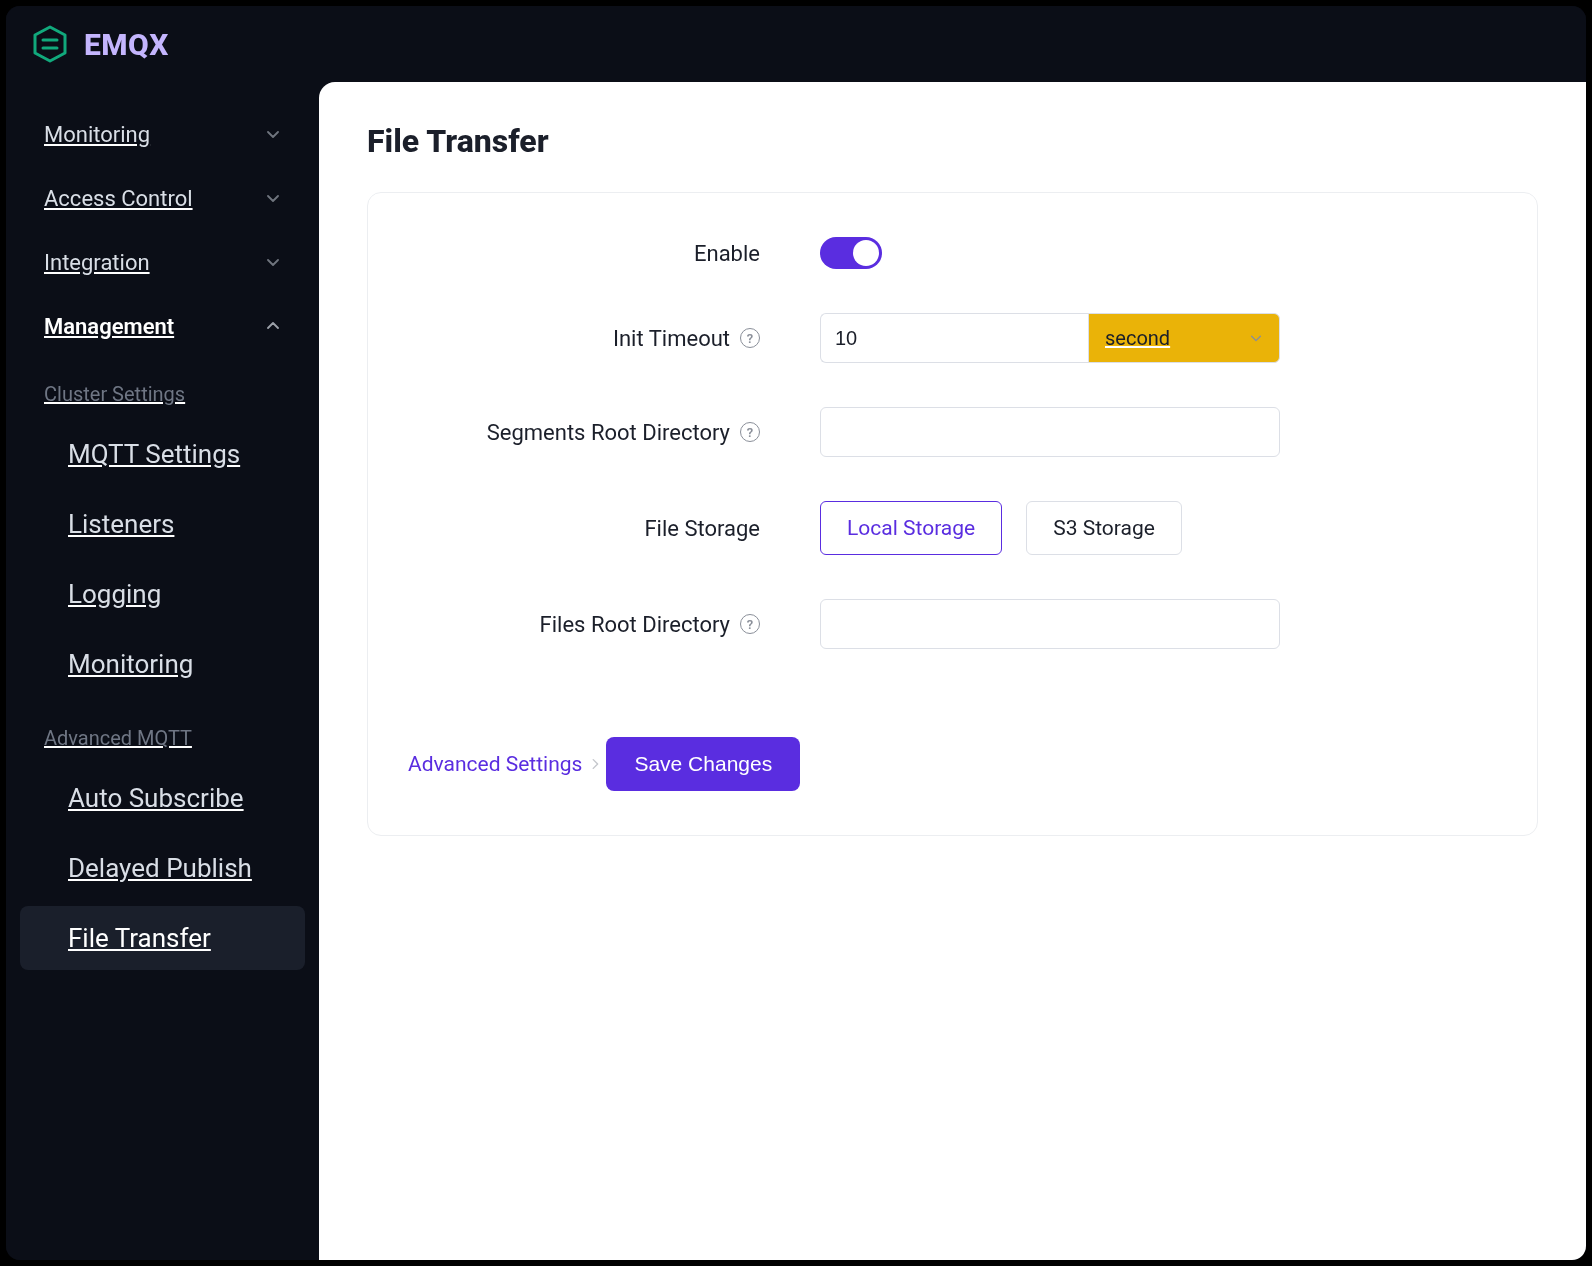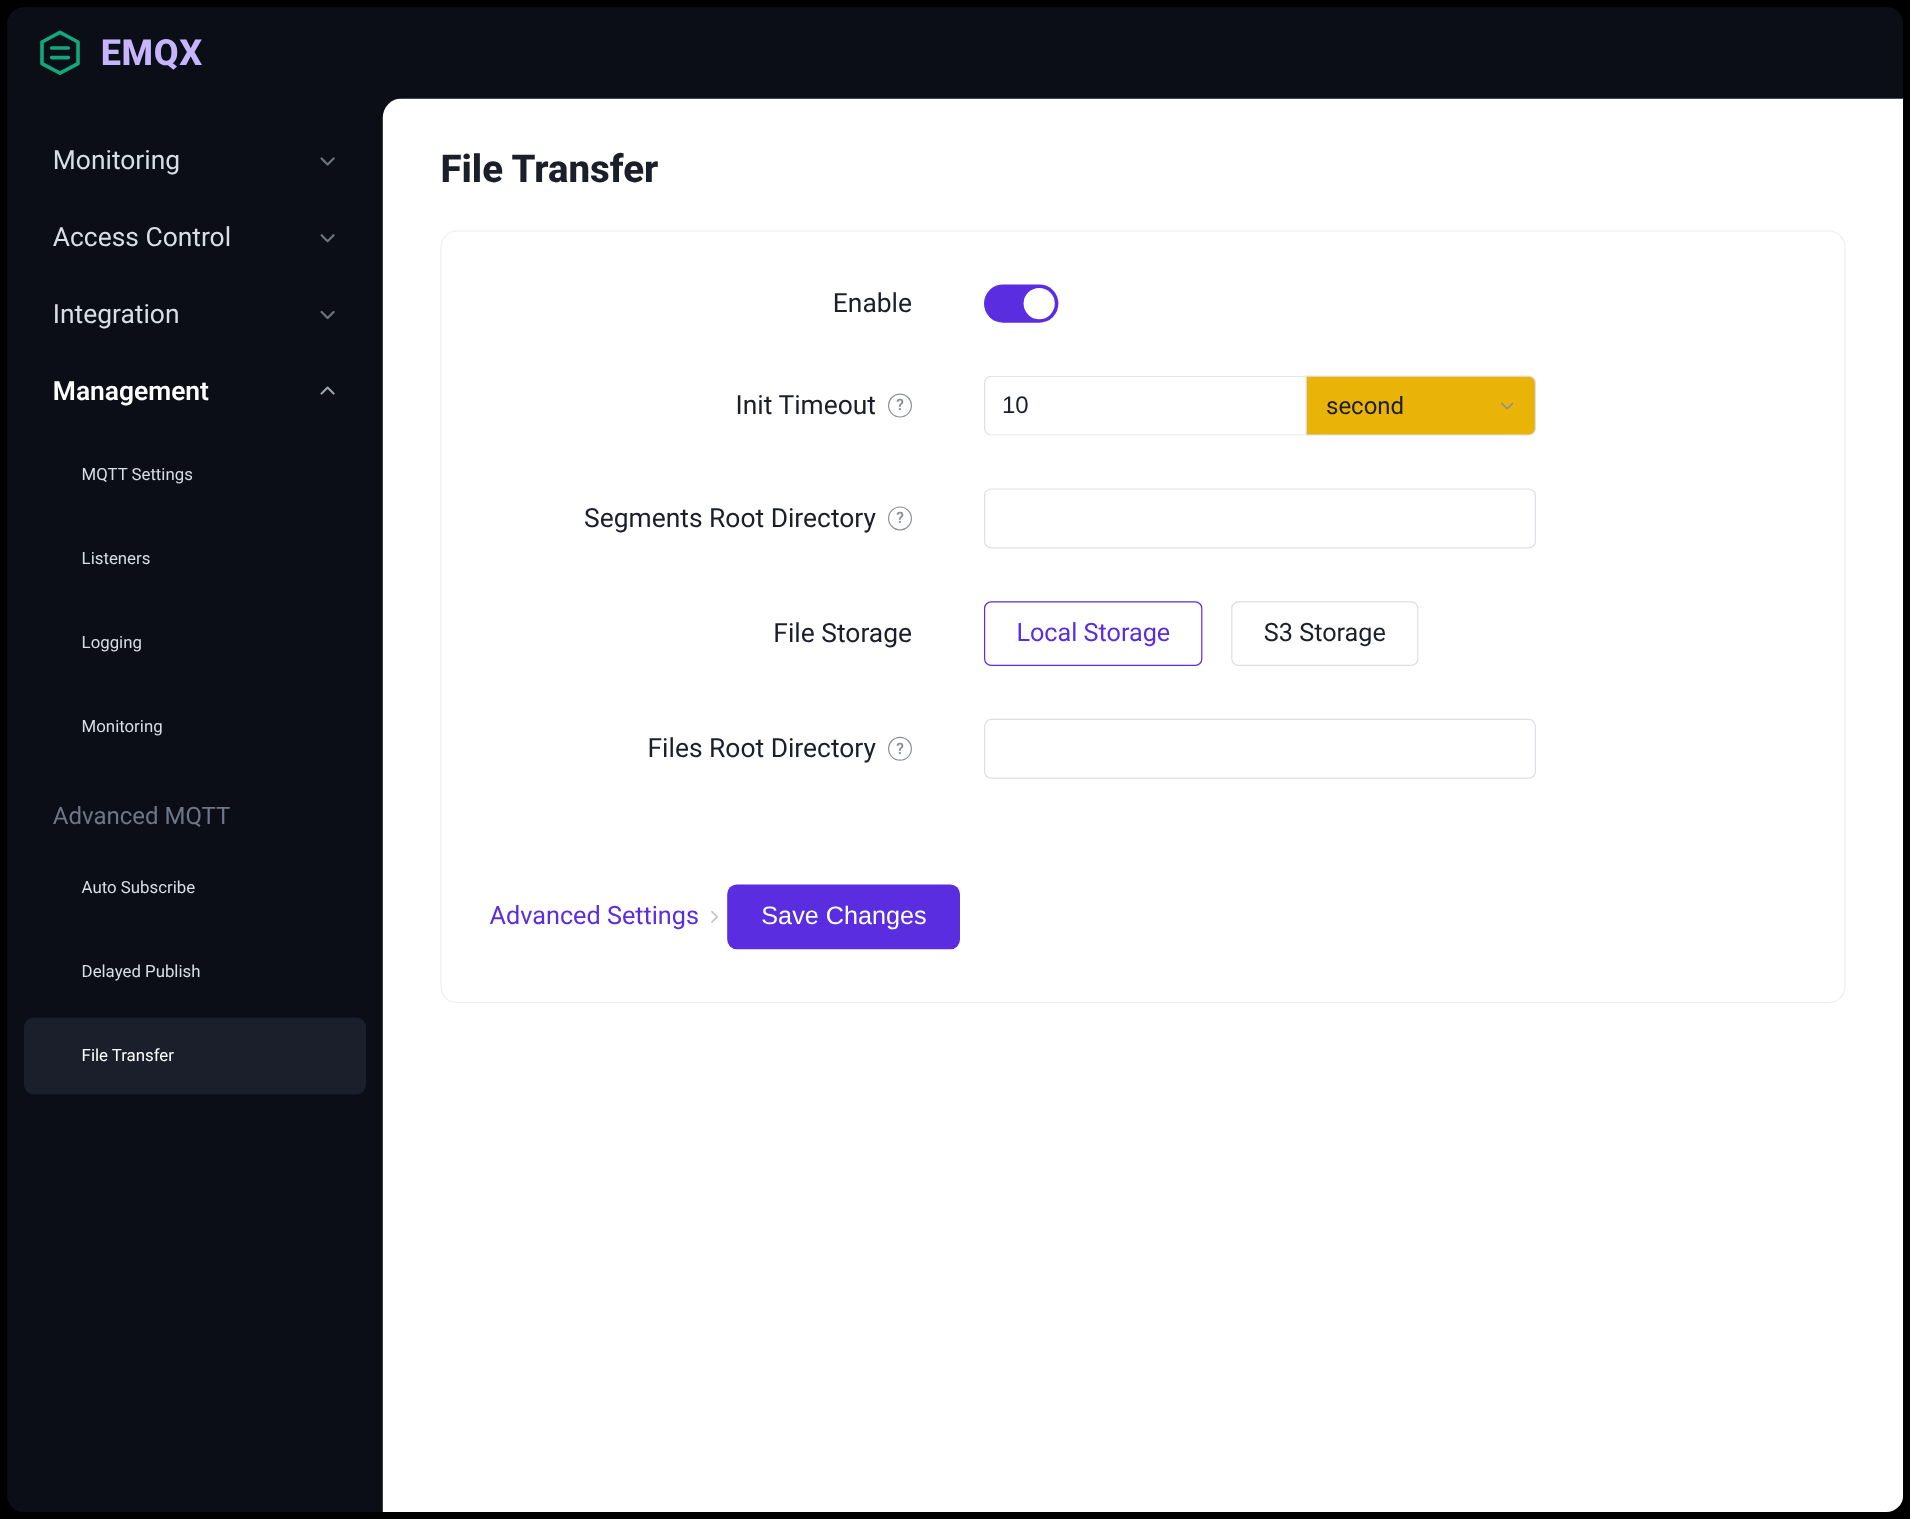--- a/index.html
+++ b/index.html
@@ -39,20 +39,21 @@
     color: #c4b5fd;
     font-size: 30px;
     font-weight: 800;
     letter-spacing: 0.5px;
   }
   
   .body {
     flex: 1;
     display: flex;
     overflow: hidden;
+    text-decoration: underline;
   }
   .sidebar {
     width: 313px;
     background: #0b0e17;
     padding: 20px 14px 20px 14px;
     overflow-y: auto;
     flex-shrink: 0;
   }
   .nav-item {
     display: flex;
@@ -71,21 +72,21 @@
     padding: 24px 24px 10px 24px;
     color: #6f7684;
     font-size: 20px;
   }
   .sub-item {
     display: flex;
     align-items: center;
     height: 64px;
     padding: 0 24px 0 48px;
     color: #d9dee6;
-    font-size: 14px;
+    font-size: 26px;
     cursor: pointer;
     border-radius: 8px;
     margin: 6px 0;
   }
   .sub-item.active {
     background: #1a1f2b;
     color: #fff;
   }
   
   .content {
@@ -275,20 +276,21 @@
       </div>
       <div class="nav-item expanded">
         <span>Management</span>
         <span class="chev">
           <svg width="16" height="16" viewBox="0 0 16 16">
               <path d="M3 10l5-5 5 5" stroke="#d9dee6" stroke-width="1.8" fill="none" stroke-linecap="round" stroke-linejoin="round"></path>
             </svg>
         </span>
       </div>
 
+      <div class="nav-section-label">Cluster Settings</div>
       <div class="sub-item">
           <span>MQTT Settings</span>
         </div>
       <div class="sub-item">
           <span>Listeners</span>
         </div>
       <div class="sub-item">
           <span>Logging</span>
         </div>
       <div class="sub-item">

